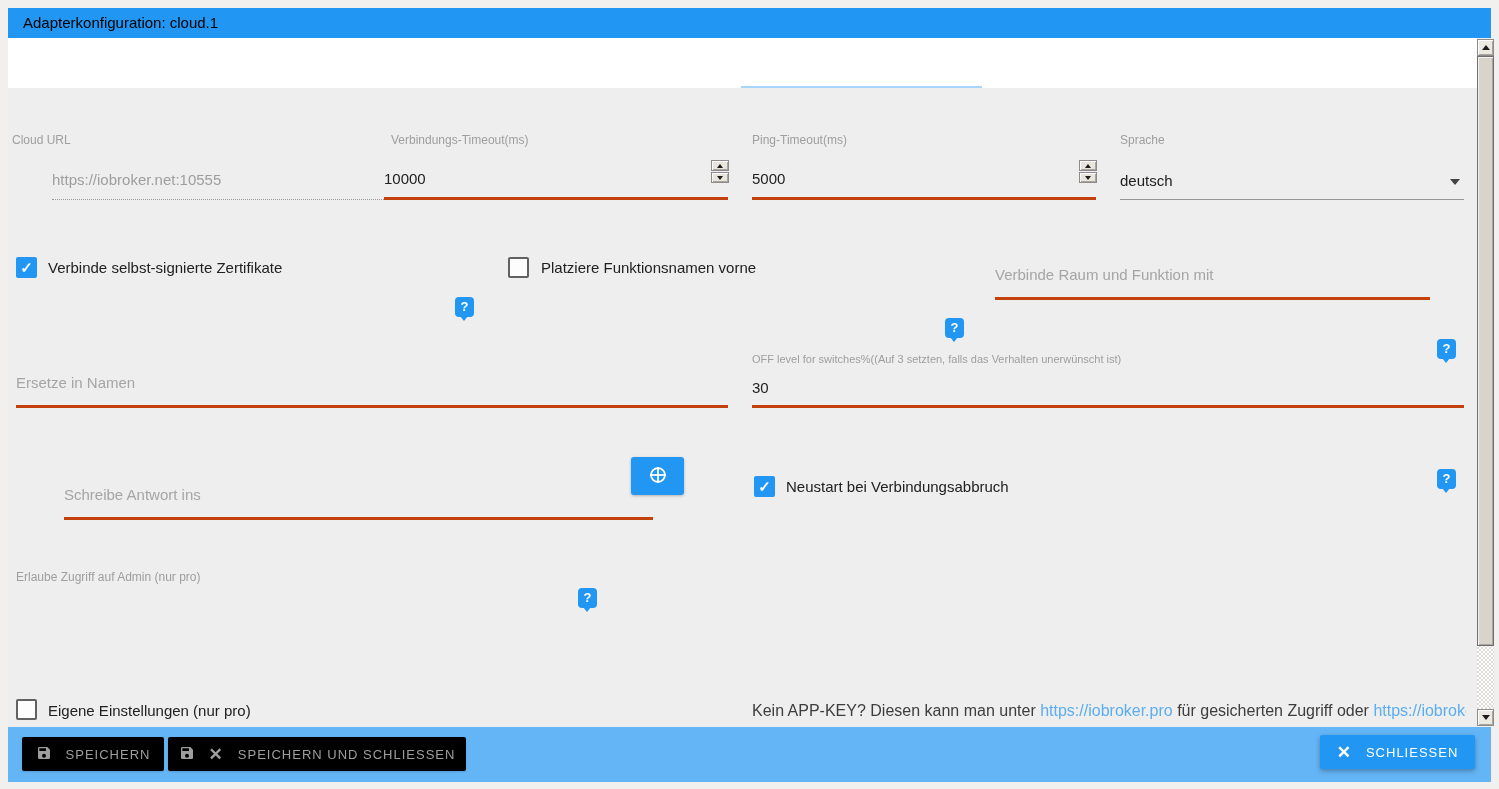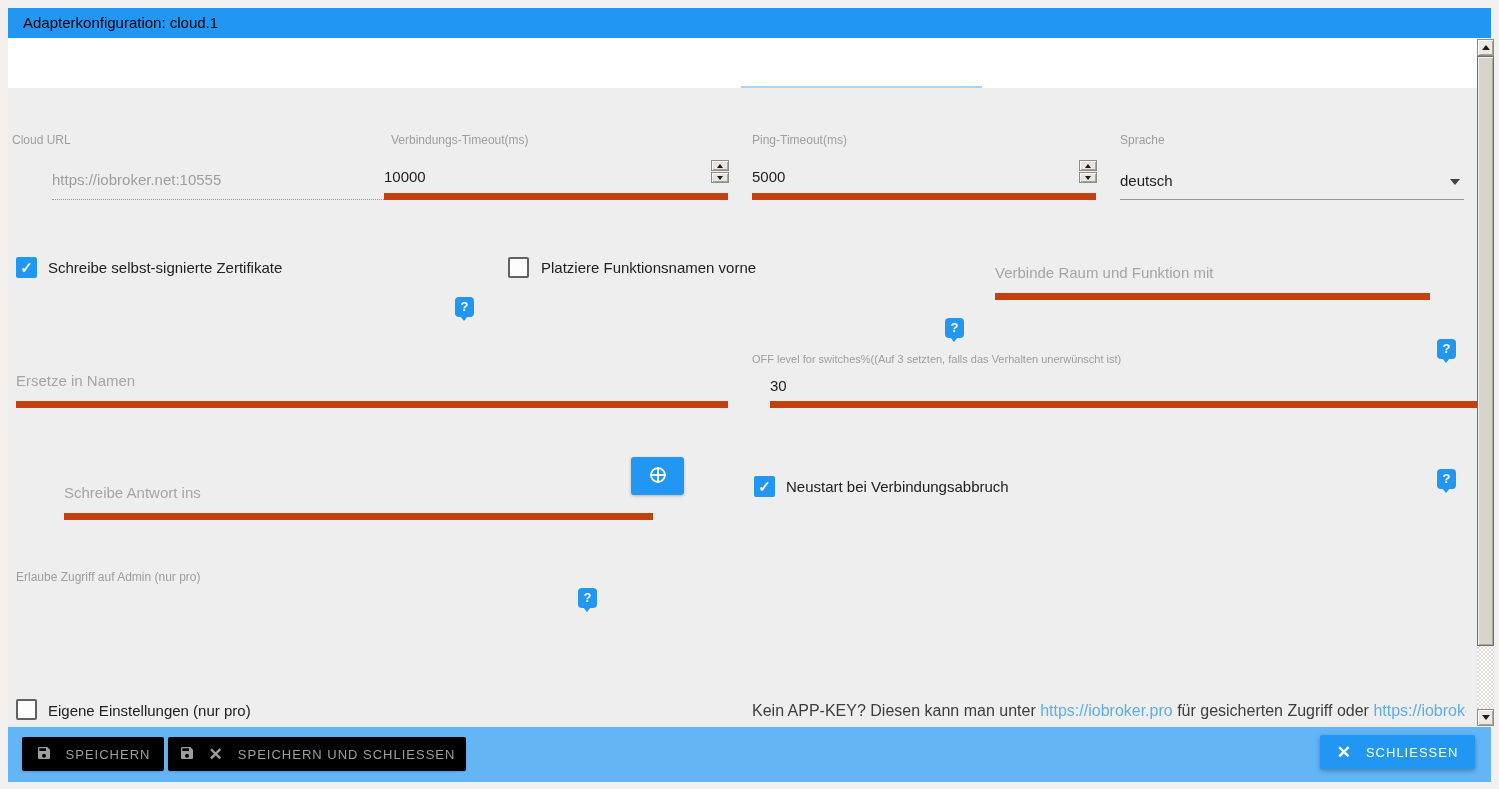--- a/index.html
+++ b/index.html
@@ -18,21 +18,21 @@
     color:#64b5f6; letter-spacing:0.4px; cursor:pointer; white-space:nowrap; overflow:hidden; }
   .tab.active { color:#47a7f5; }
   .tab-underline { position:absolute; left:733px; top:48px; width:241px; height:2px; background:#a6d4fa; }
 
   
   .content { position:absolute; left:8px; top:88px; width:1469px; height:639px; background:#eeeeee; }
 
   .abs { position:absolute; }
   .flabel { font-size:12px; color:#9e9e9e; }
   .flabel-sm { font-size:11px; color:#9e9e9e; white-space:nowrap; }
-  .ul-input { background:transparent; border:none; outline:none; border-bottom:7px solid #c2410c;
+  .ul-input { background:transparent; border:none; outline:none; border-bottom:3px solid #c2410c;
     font-family:"Liberation Sans", sans-serif; font-size:15px; color:#212121; height:40px; width:100%; }
   .ul-input::placeholder { color:#a5a5a5; opacity:1; }
   .ul-input:disabled { border-bottom:1px dotted #9a9a9a; color:#9e9e9e; }
   .select-box { border-bottom:1px solid #979797; height:40px; font-size:15px; color:#212121;
     position:relative; cursor:pointer; }
   .select-box .val { position:absolute; left:0; bottom:10px; }
   .caret { position:absolute; right:4px; bottom:14px; width:0; height:0;
     border-left:5px solid transparent; border-right:5px solid transparent; border-top:6px solid #424242; }
 
   
@@ -126,21 +126,21 @@
 
   <div class="abs flabel" style="left:1120px; top:133px;">Sprache</div>
   <div class="abs select-box" style="left:1120px; top:160px; width:344px;">
     <span class="val">deutsch</span>
     <span class="caret"></span>
   </div>
 
   <div class="abs checkbox checked" style="left:16px; top:257px;">
     <span>✓</span>
   </div>
-  <div class="abs cb-label" style="left:48px; top:259px;">Schreibe selbst-signierte Zertifikate</div>
+  <div class="abs cb-label" style="left:48px; top:259px;">Verbinde selbst-signierte Zertifikate</div>
   <div class="abs help" style="left:455px; top:257px;">
     <span>?</span>
   </div>
 
   <div class="abs checkbox unchecked" style="left:508px; top:257px;"></div>
   <div class="abs cb-label" style="left:541px; top:259px;">Platziere Funktionsnamen vorne</div>
   <div class="abs help" style="left:945px; top:258px;">
     <span>?</span>
   </div>
 
@@ -149,21 +149,21 @@
   </div>
   <div class="abs help" style="left:1437px; top:259px;">
     <span>?</span>
   </div>
 
   <div class="abs" style="left:16px; top:360px; width:712px;">
     <input class="ul-input" style="height: 48px;" placeholder="Ersetze in Namen">
   </div>
   <div class="abs flabel-sm" style="left:752px; top:353px;">OFF level for switches%((Auf 3 setzten, falls das Verhalten unerwünscht ist)</div>
   <div class="abs" style="left:752px; top:369px; width:712px;">
-    <input class="ul-input" style="height: 39px; margin-left: 18px;" value="30">
+    <input class="ul-input" style="height: 39px;" value="30">
   </div>
   <div class="abs help" style="left:1437px; top:369px;">
     <span>?</span>
   </div>
 
   <div class="abs" style="left:16px; top:472px; width:589px;margin-left:48px;">
     <input class="ul-input" style="height: 48px;" placeholder="Schreibe Antwort ins">
   </div>
   <div class="abs help" style="left:578px; top:468px;">
     <span>?</span>

